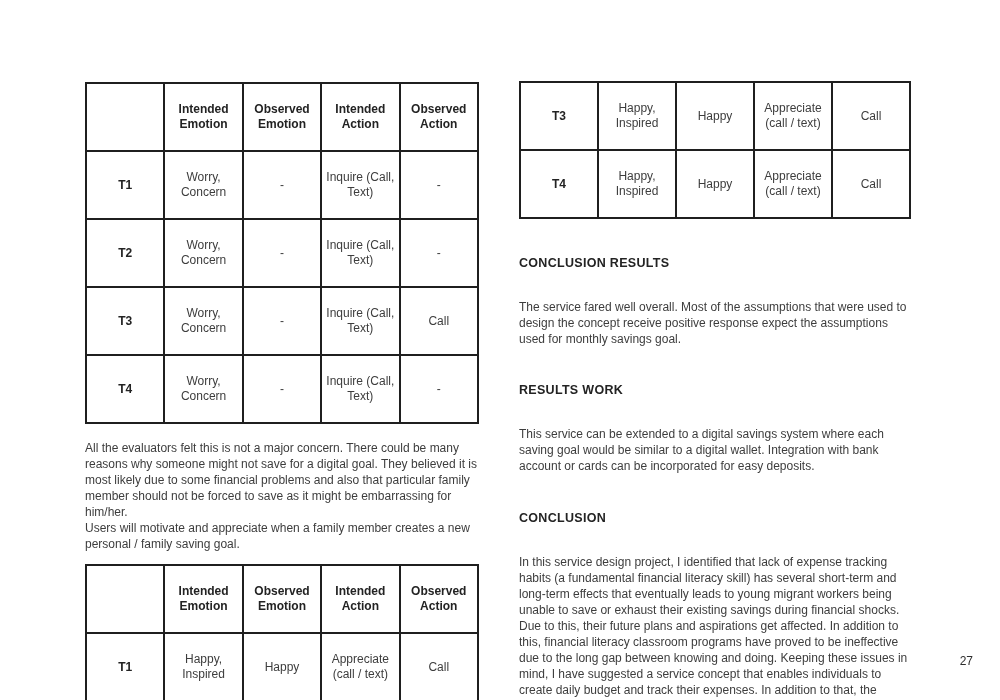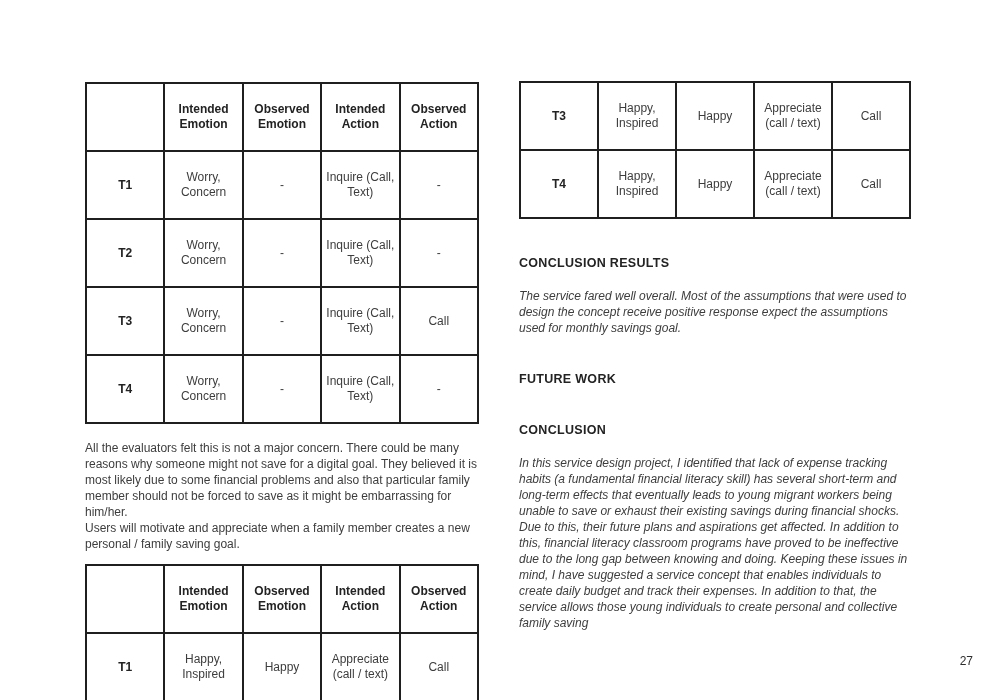--- a/index.html
+++ b/index.html
@@ -42,21 +42,21 @@
 
   .section-heading {
     font-size: 12.5px; line-height: 14px;
     font-weight: bold; color: #232323;
     letter-spacing: 0.3px;
     margin: 0;
   }
   .mt-section-1 { margin-top: 37px; }
   .mt-section-2 { margin-top: 36px; }
   .mt-section-3 { margin-top: 37px; }
-  .section-body { margin-top: 18px; font-style: italic; }
+  .section-body { margin-top: 29px; }
 
   .page-number {
     position: absolute;
     right: 27px; bottom: 32px;
     font-size: 12px;
     color: #2e2e2e;
   }
 </style>
 </head>
 <body>
@@ -155,20 +155,21 @@
         <td>Happy</td>
         <td>Appreciate (call / text)</td>
         <td>Call</td>
       </tr>
     </tbody>
       </table>
 
     <p class="section-heading mt-section-1">CONCLUSION RESULTS</p>
     <p class="body-text section-body">The service fared well overall. Most of the assumptions that were used to design the concept receive positive response expect the assumptions used for monthly savings goal.</p>
 
-    <p class="section-heading mt-section-2">FUTURE WORK</p>
+    <p class="section-heading mt-section-2">RESULTS WORK</p>
+    <p class="body-text section-body">This service can be extended to a digital savings system where each saving goal would be similar to a digital wallet. Integration with bank account or cards can be incorporated for easy deposits.</p>
 
     <p class="section-heading mt-section-3">CONCLUSION</p>
     <p class="body-text section-body">In this service design project, I identified that lack of expense tracking habits (a fundamental financial literacy skill) has several short-term and long-term effects that eventually leads to young migrant workers being unable to save or exhaust their existing savings during financial shocks. Due to this, their future plans and aspirations get affected. In addition to this, financial literacy classroom programs have proved to be ineffective due to the long gap between knowing and doing. Keeping these issues in mind, I have suggested a service concept that enables individuals to create daily budget and track their expenses. In addition to that, the service allows those young individuals to create personal and collective family saving</p>
   </div>
 
   <div class="page-number">27</div>
 </div>
 
 </body></html>

